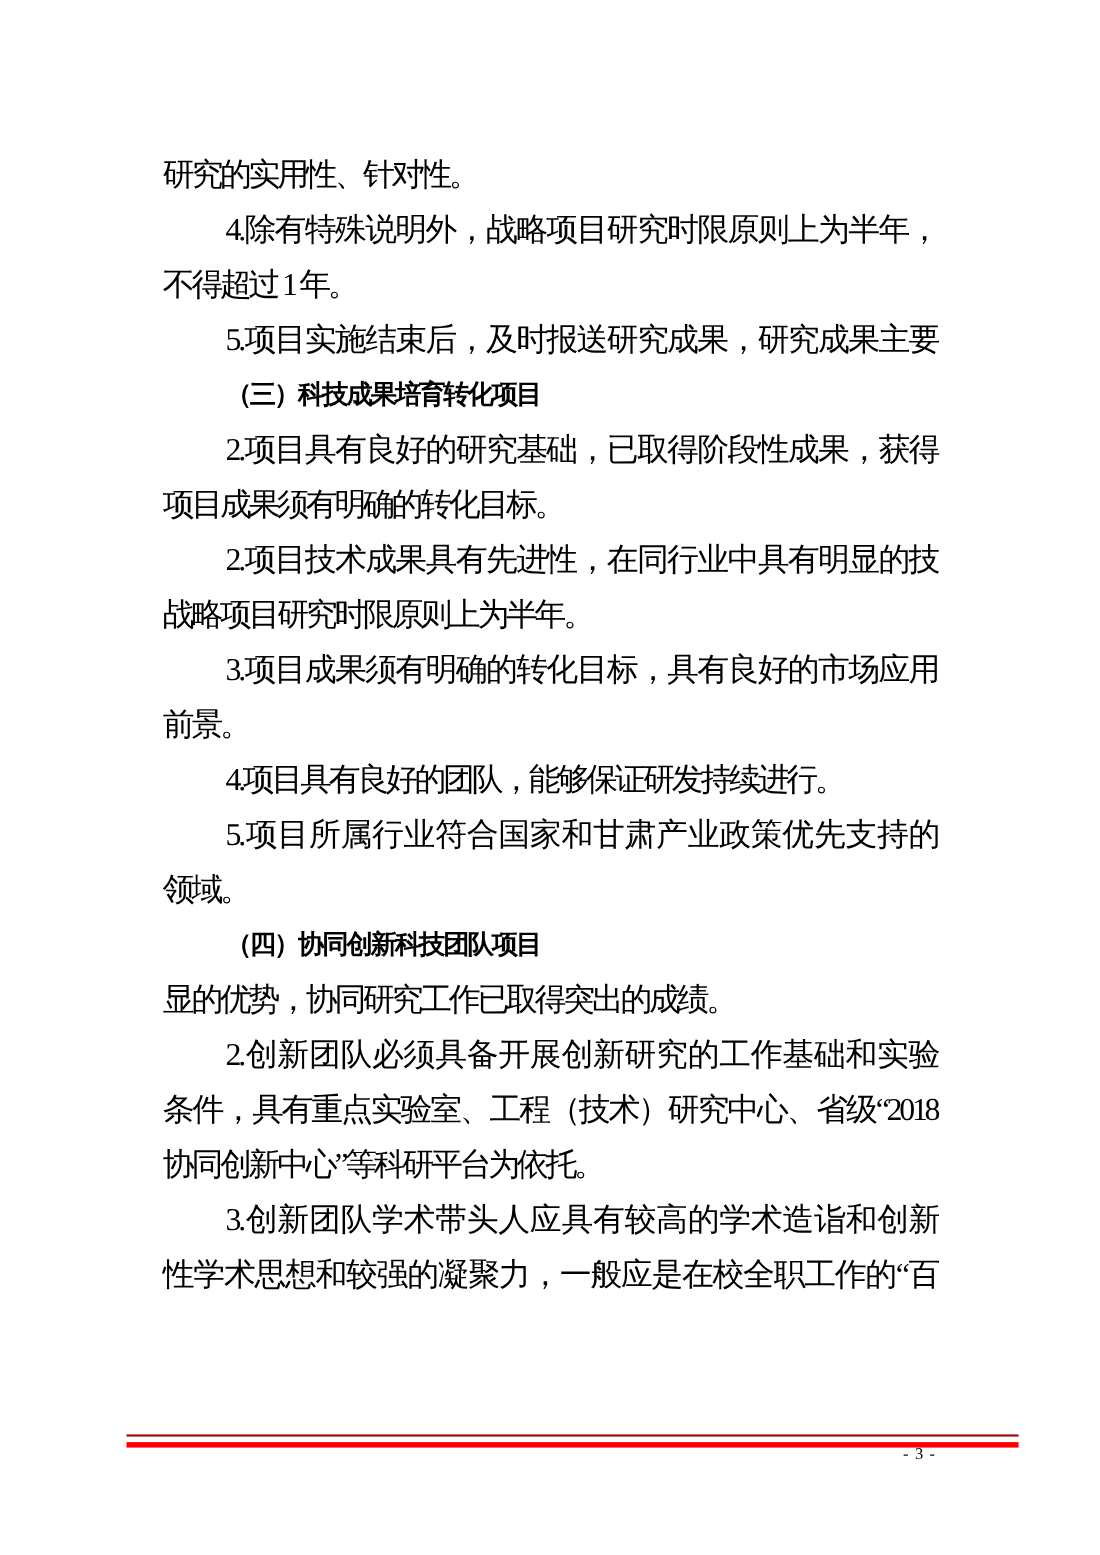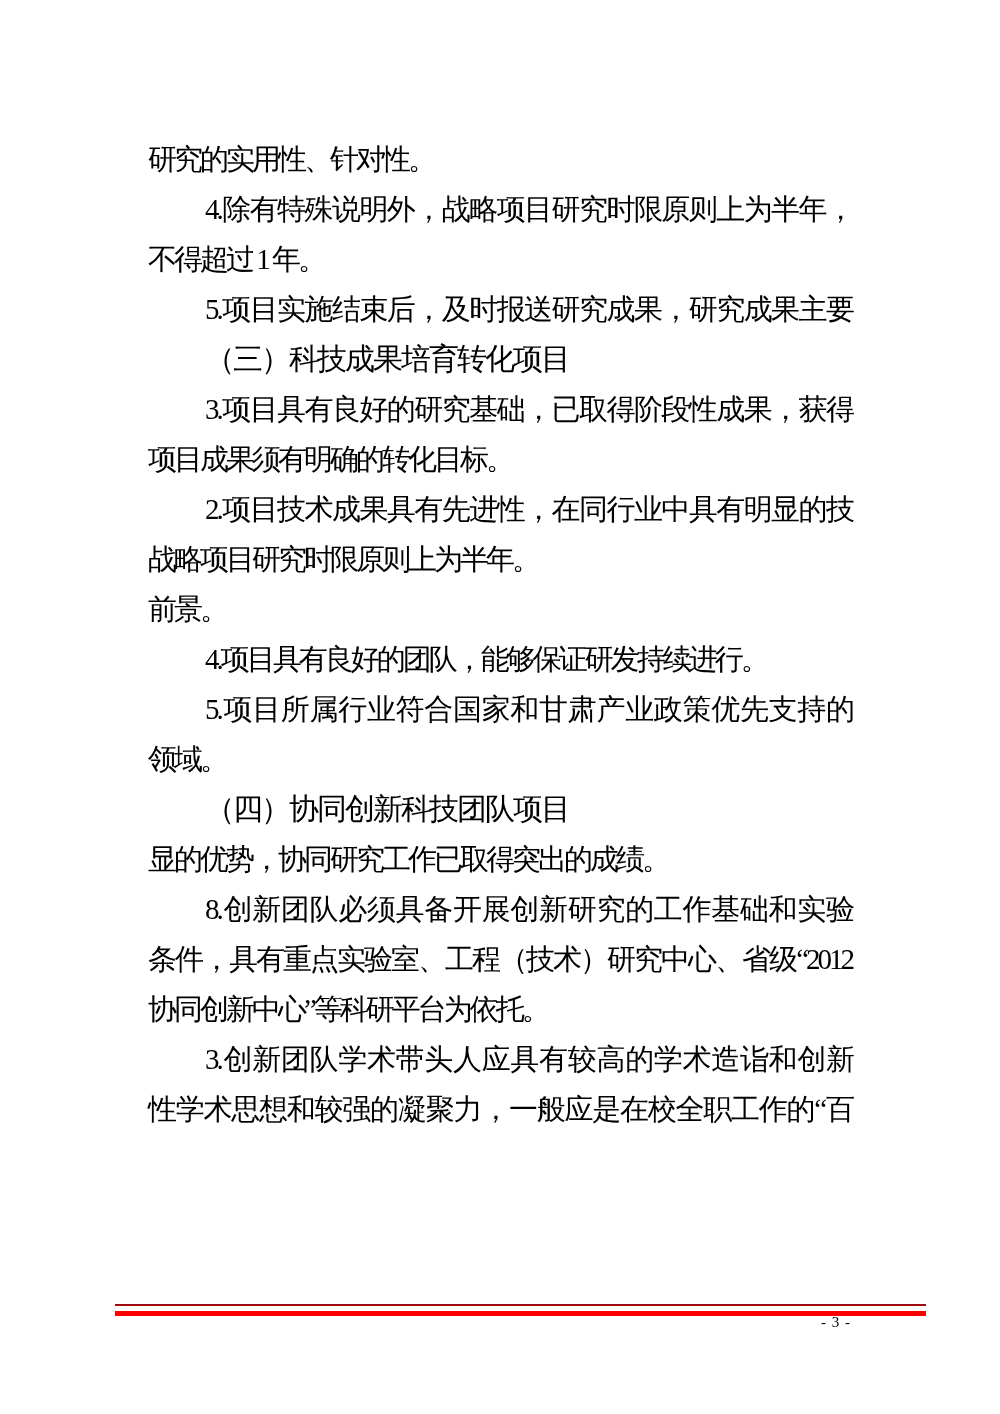--- a/index.html
+++ b/index.html
@@ -19,22 +19,22 @@
   .line {
     height: 50px;
     line-height: 50px;
     font-size: 29px;
     letter-spacing: -3px;
   }
   .line.indent { text-indent: 57px; }
   .line.justify { text-align: justify; text-align-last: justify; }
   .line.heading {
     font-family: "Liberation Sans", sans-serif;
-    font-weight: normal;
-    font-size: 30px;
+    font-weight: bold;
+    font-size: 24px;
     letter-spacing: -2px;
   }
   .footer-rule { position: absolute; left: 115px; width: 811px; }
   #rule-thin  { top: 1304px; height: 2px; }
   #rule-thick { top: 1311px; height: 5px; }
   #page-number {
     position: absolute;
     left: 800px; top: 1314px; width: 72px;
     text-align: center;
     font-size: 15px;
@@ -46,32 +46,33 @@
 <body style="background: rgb(255, 255, 255); color: rgb(0, 0, 0);">
 
 <main class="page">
 
   <div id="text-block">
       <div class="line">研究的实用性、针对性。</div>
       <div class="line indent justify">4.除有特殊说明外，战略项目研究时限原则上为半年，</div>
       <div class="line">不得超过 1 年。</div>
       <div class="line indent justify">5.项目实施结束后，及时报送研究成果，研究成果主要</div>
       <div class="line heading indent">（三）科技成果培育转化项目</div>
-      <div class="line indent justify">3.项目具有良好的研究基础，已取得阶段性成果，获得</div>
+      <div class="line indent justify">2.项目具有良好的研究基础，已取得阶段性成果，获得</div>
       <div class="line">项目成果须有明确的转化目标。</div>
       <div class="line indent justify">2.项目技术成果具有先进性，在同行业中具有明显的技</div>
       <div class="line">战略项目研究时限原则上为半年。</div>
+      <div class="line indent justify">3.项目成果须有明确的转化目标，具有良好的市场应用</div>
       <div class="line">前景。</div>
       <div class="line indent">4.项目具有良好的团队，能够保证研发持续进行。</div>
       <div class="line indent justify">5.项目所属行业符合国家和甘肃产业政策优先支持的</div>
       <div class="line">领域。</div>
       <div class="line heading indent">（四）协同创新科技团队项目</div>
       <div class="line">显的优势，协同研究工作已取得突出的成绩。</div>
-      <div class="line indent justify">8.创新团队必须具备开展创新研究的工作基础和实验</div>
-      <div class="line justify">条件，具有重点实验室、工程（技术）研究中心、省级“2012</div>
+      <div class="line indent justify">2.创新团队必须具备开展创新研究的工作基础和实验</div>
+      <div class="line justify">条件，具有重点实验室、工程（技术）研究中心、省级“2018</div>
       <div class="line">协同创新中心”等科研平台为依托。</div>
       <div class="line indent justify">3.创新团队学术带头人应具有较高的学术造诣和创新</div>
       <div class="line justify">性学术思想和较强的凝聚力，一般应是在校全职工作的“百</div>
     </div>
 
   <div id="rule-thin" class="footer-rule" style="background: rgb(158, 11, 15);"></div>
   <div id="rule-thick" class="footer-rule" style="background: rgb(255, 0, 0);"></div>
 
   <div id="page-number">- 3 -</div>
 

